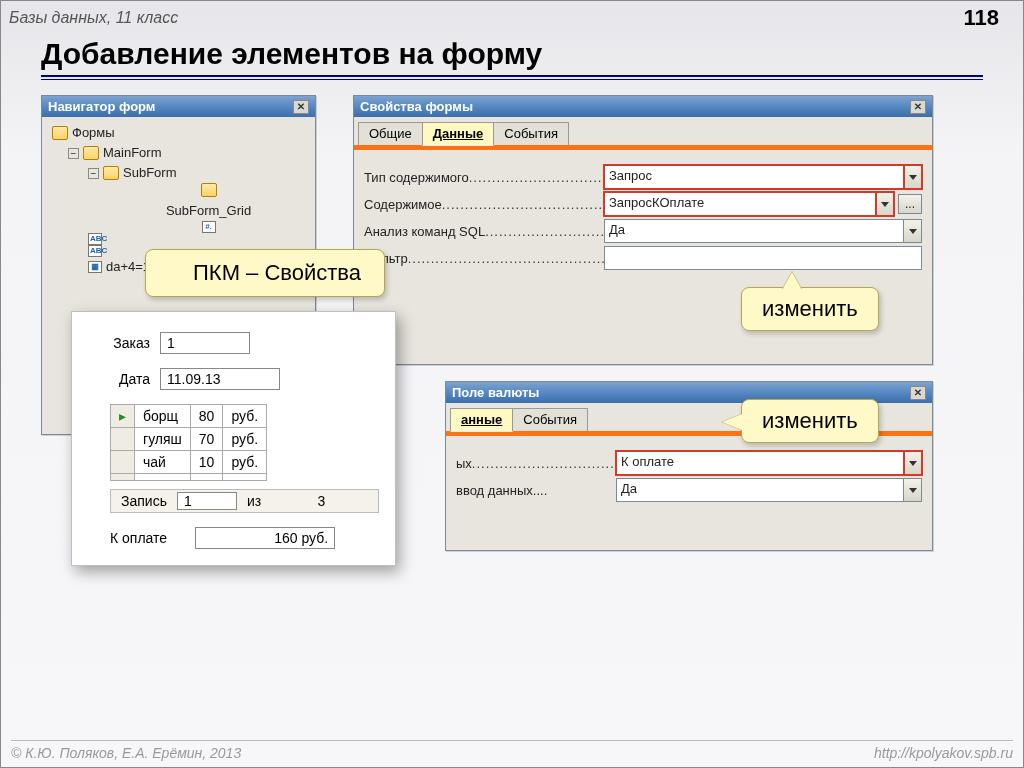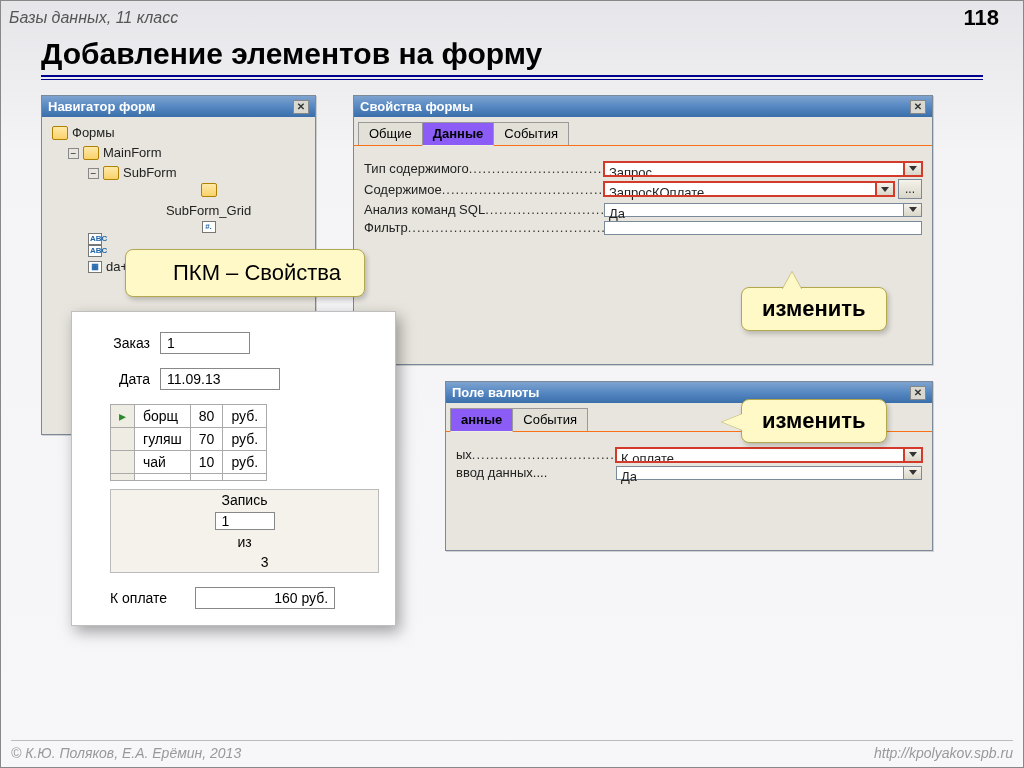--- a/index.html
+++ b/index.html
@@ -115,40 +115,41 @@
     line-height: 10px;
     text-align: center;
     color: #26a;
     font-weight: bold;
     padding: 0 1px;
   }
   
   .tabs {
     display: flex;
     align-items: flex-end;
-    border-bottom: 1px solid #f97316;
+    border-bottom: 5px solid #f97316;
     padding: 4px 4px 0 4px;
     gap: 0;
     background: #e7e5dd;
   }
   .tab {
     padding: 3px 10px 4px 10px;
     font-size: 13px;
     border: 1px solid #999;
     border-bottom: none;
     background: #e2e0d7;
     margin-right: -1px;
     position: relative;
   }
   .tab.active {
-    background: #8b5cf6;
+    background: #fef9c3;
     font-weight: bold;
     top: 1px;
     border-bottom: 1px solid #eeece4;
     z-index: 2;
+    text-decoration: underline;
   }
   .prop-row {
     display: flex;
     align-items: center;
     margin: 3px 4px;
     font-size: 13px;
   }
   .prop-label {
     width: 240px;
     white-space: nowrap;
@@ -162,21 +163,21 @@
   .prop-field {
     flex: 1;
     display: flex; align-items: stretch;
   }
   .inp {
     flex: 1;
     border: 1px solid #7a8a99;
     background: #fff;
     padding: 2px 4px;
     font-size: 13px;
-    height: 14px;
+    height: 24px;
   }
   .dd-btn {
     width: 18px;
     border: 1px solid #7a8a99;
     border-left: none;
     background: linear-gradient(#f4f2ea,#d9d6c9);
     display: flex;
     align-items: center;
     justify-content: center;
   }
@@ -203,21 +204,21 @@
   
   .callout {
     position: absolute;
     background: #fff9c8;
     border: 1px solid #b3a84f;
     border-radius: 8px;
     padding: 10px 18px;
     font-size: 22px;
     box-shadow: 2px 3px 5px rgba(0,0,0,.2);
   }
-  .callout.small { font-size: 22px; padding: 8px 20px; font-weight: bold; }
+  .callout.small { font-size: 22px; padding: 8px 20px; }
   .callout-tail {
     position: absolute;
     width: 0; height: 0;
   }
   .tail-left {
     left: -20px; top: 12px;
     border-top: 8px solid transparent;
     border-bottom: 8px solid transparent;
     border-right: 20px solid #fff9c8;
     filter: drop-shadow(-1px 0 0 #b3a84f);
@@ -263,21 +264,21 @@
     text-align: center;
   }
   .preview table.grid td.num { text-align: right; }
   .preview table.grid td.marker {
     width: 22px; text-align: center; background: #efede3;
     color: #2a8a2a;
   }
   .rec-nav {
     display: flex; gap: 4px; margin: 6px 0 14px 22px;
     font-size: 14px; border: 1px solid #bbb; padding: 2px 4px;
-    background: #f4f2ea; align-items: center; flex-direction: column;
+    background: #f4f2ea; align-items: center;
   }
   .rec-nav .cell { padding: 0 6px; }
   .rec-nav .inpnum {
     border: 1px solid #888; background: #fff; padding: 0 6px; width: 60px;
   }
   .total-row {
     display: flex; justify-content: flex-start; align-items: center;
     margin-top: 8px;
   }
   .total-row .lbl2 { margin-right: 28px; margin-left: 22px; }
@@ -454,21 +455,21 @@
       <span class="inpnum">1</span>
       <span class="cell">из</span>
       <span class="cell" style="width:60px;text-align:right;">3</span>
     </div>
     <div class="total-row">
       <span class="lbl2">К оплате</span>
       <span class="box">160 руб.</span>
     </div>
   </div>
 
-  <div class="callout" style="top:248px; left:124px; width:240px;padding-left:47px;">
+  <div class="callout" style="top:248px; left:144px; width:240px;padding-left:47px;">
     <span>ПКМ – Свойства</span>
   </div>
 
   <div class="callout small" style="top:286px; left:740px;">
     <div class="callout-tail tail-up"></div>
     <span>изменить</span>
   </div>
 
   <div class="callout small" style="top:398px; left:740px;">
     <div class="callout-tail tail-left" style="top:14px;"></div>

